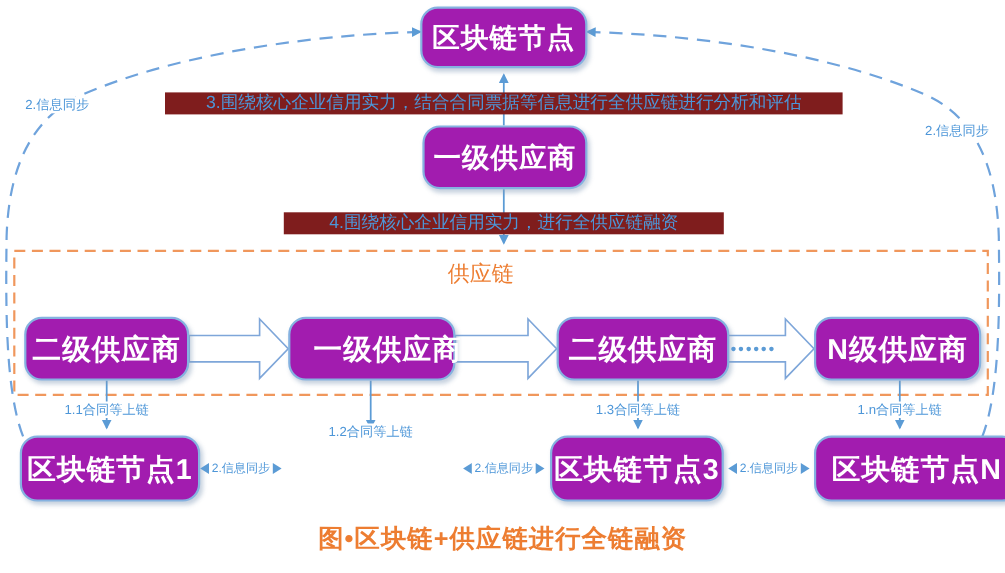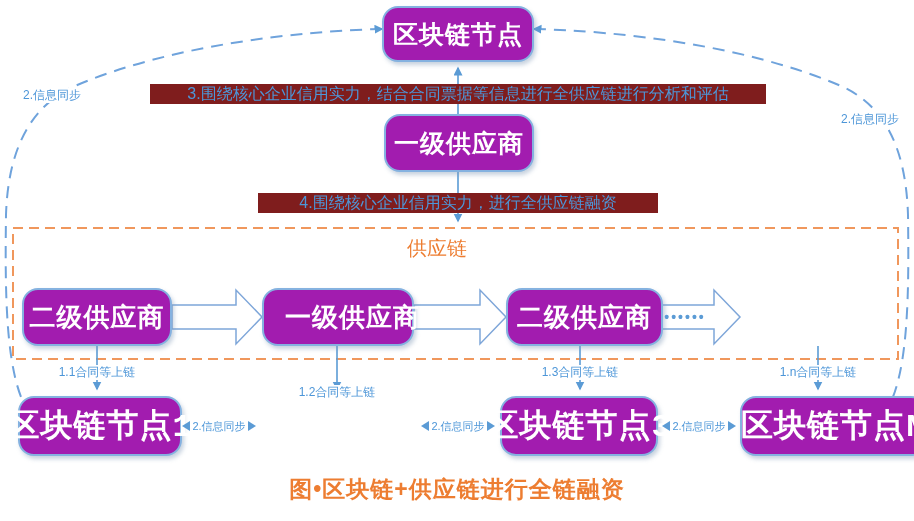--- a/index.html
+++ b/index.html
@@ -9,21 +9,21 @@
   }
   .layer{position:absolute;left:0;top:0;width:914px;height:521px;}
   .box{
     position:absolute;background:#a21caf;border:2px solid #85B2E0;border-radius:16px;
     box-shadow:2px 3px 4px rgba(130,155,185,.45);
     color:#fff;font-weight:bold;display:flex;align-items:center;justify-content:center;
     box-sizing:border-box;white-space:nowrap;letter-spacing:1px;
   }
   .box.top{font-size:25px;}
   .box.mid{font-size:26px;}
-  .box.bot{font-size:32px;font-family:Liberation Mono, monospace;}
+  .box.bot{font-size:26px;}
   .steptext{
     position:absolute;color:#4D96D8;font-size:16px;text-align:center;
     background:#7f1d1d;white-space:nowrap;line-height:20px;
   }
   .smalllab{
     position:absolute;color:#4D96D8;font-size:12px;text-align:center;
     background:#fff;white-space:nowrap;line-height:15px;
   }
   .sclabel{
     position:absolute;color:#ED7D31;font-size:20px;text-align:left;white-space:nowrap;
@@ -89,20 +89,23 @@
 
   <div class="box mid" style="left:22px;top:288px;width:150px;height:58px;">
     <span>二级供应商</span>
   </div>
   <div class="box mid" style="left:262px;top:288px;width:152px;height:58px;padding-left:29px;">
     <span>一级供应商</span>
   </div>
   <div class="box mid" style="left:506px;top:288px;width:157px;height:58px;">
     <span>二级供应商</span>
   </div>
+  <div class="box mid" style="left:740px;top:288px;width:152px;height:58px;">
+    <span>N级供应商</span>
+  </div>
 
   <div class="dots" style="left:658px;top:309px;width:54px;height:16px;">••••••</div>
 
   <div class="smalllab" style="left:49px;top:365px;width:96px;">1.1合同等上链</div>
   <div class="smalllab" style="left:289px;top:385px;width:96px;">1.2合同等上链</div>
   <div class="smalllab" style="left:532px;top:365px;width:96px;">1.3合同等上链</div>
   <div class="smalllab" style="left:770px;top:365px;width:96px;">1.n合同等上链</div>
 
   <div class="box bot" style="left:18px;top:396px;width:164px;height:60px;">
     <span>区块链节点1</span>

